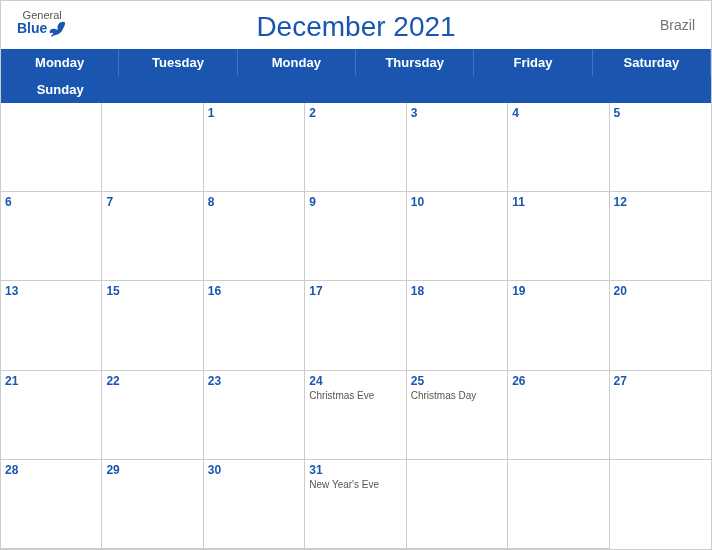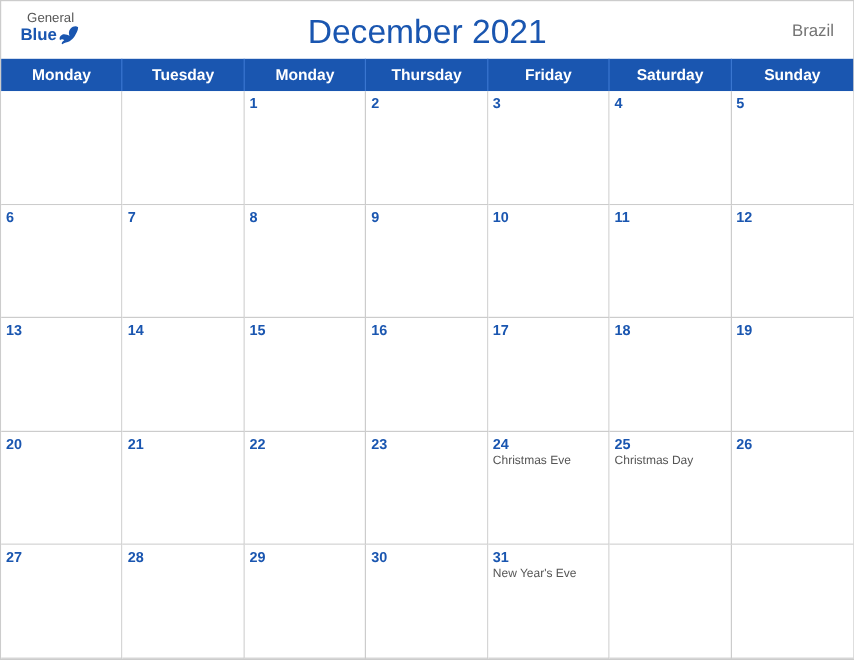--- a/index.html
+++ b/index.html
@@ -61,21 +61,21 @@
     .country-label {
       position: absolute;
       right: 16px;
       top: 50%;
       transform: translateY(-50%);
       font-size: 14px;
       color: #737373;
     }
     .day-headers {
       display: grid;
-      grid-template-columns: repeat(7, 1fr);
+      grid-template-columns: repeat(6, 1fr);
       background: #1a56b0;
     }
     .day-header {
       color: #fff;
       text-align: center;
       padding: 6px 2px;
       font-size: 13px;
       font-weight: bold;
       border-right: 1px solid #3a76d0;
     }
@@ -177,23 +177,20 @@
       <div class="calendar-cell">
         <span class="date-num">11</span>
       </div>
       <div class="calendar-cell">
         <span class="date-num">12</span>
       </div>
       <div class="calendar-cell">
         <span class="date-num">13</span>
       </div>
       <div class="calendar-cell">
-        <span class="date-num">14</span>
-      </div>
-      <div class="calendar-cell">
         <span class="date-num">15</span>
       </div>
       <div class="calendar-cell">
         <span class="date-num">16</span>
       </div>
       <div class="calendar-cell">
         <span class="date-num">17</span>
       </div>
       <div class="calendar-cell">
         <span class="date-num">18</span>

